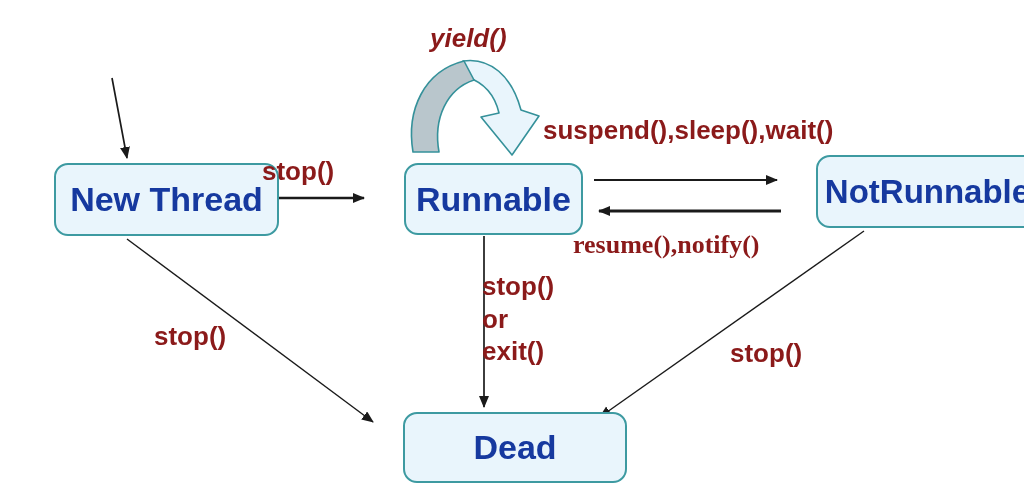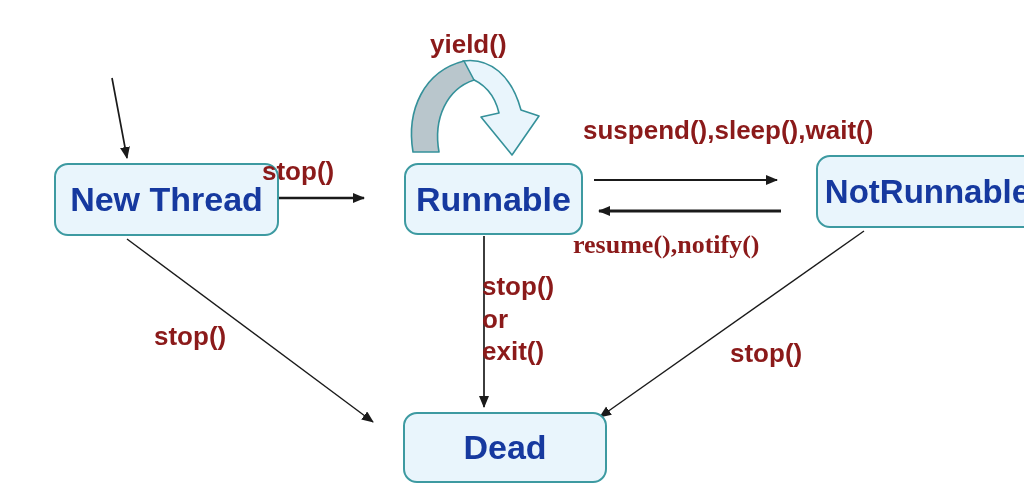--- a/index.html
+++ b/index.html
@@ -34,33 +34,33 @@
     display: flex;
     align-items: center;
     justify-content: center;
     white-space: nowrap;
     letter-spacing: 0;
     margin-left: 34px;
   }
   .state-new-thread  { left: 20px;  top: 163px; width: 225px; height: 73px; }
   .state-runnable    { left: 370px; top: 163px; width: 179px; height: 72px; }
   .state-not-runnable{ left: 782px; top: 155px; width: 223px; height: 73px; font-size: 33px; }
-  .state-dead        { left: 369px; top: 412px; width: 204px; height: 71px; text-align: right; }
+  .state-dead        { left: 369px; top: 412px; width: 224px; height: 71px; text-align: right; }
   .tlabel {
     position: absolute;
     color: #8b1a1a;
     font-weight: bold;
     font-size: 26px;
     white-space: nowrap;
     line-height: 1.25;
   }
   .tlabel-new     { left: 44px;  top: 46px; }
-  .tlabel-yield   { left: 430px; top: 28px; }
+  .tlabel-yield   { left: 430px; top: 22px; font-style: italic; }
   .tlabel-start   { left: 262px; top: 155px; }
-  .tlabel-suspend { left: 543px; top: 114px; margin-left: 40px; }
+  .tlabel-suspend { left: 543px; top: 114px; }
   .tlabel-resume  { left: 573px; top: 229px; font-family: Liberation Serif, serif; }
   .tlabel-stop-left  { left: 154px; top: 320px; }
   .tlabel-stop-mid   { left: 482px; top: 270px; }
   .tlabel-stop-mid span { display: block; }
   .tlabel-stop-right { left: 730px; top: 337px; }
 </style>
 </head>
 <body>
 
 <div class="canvas">

